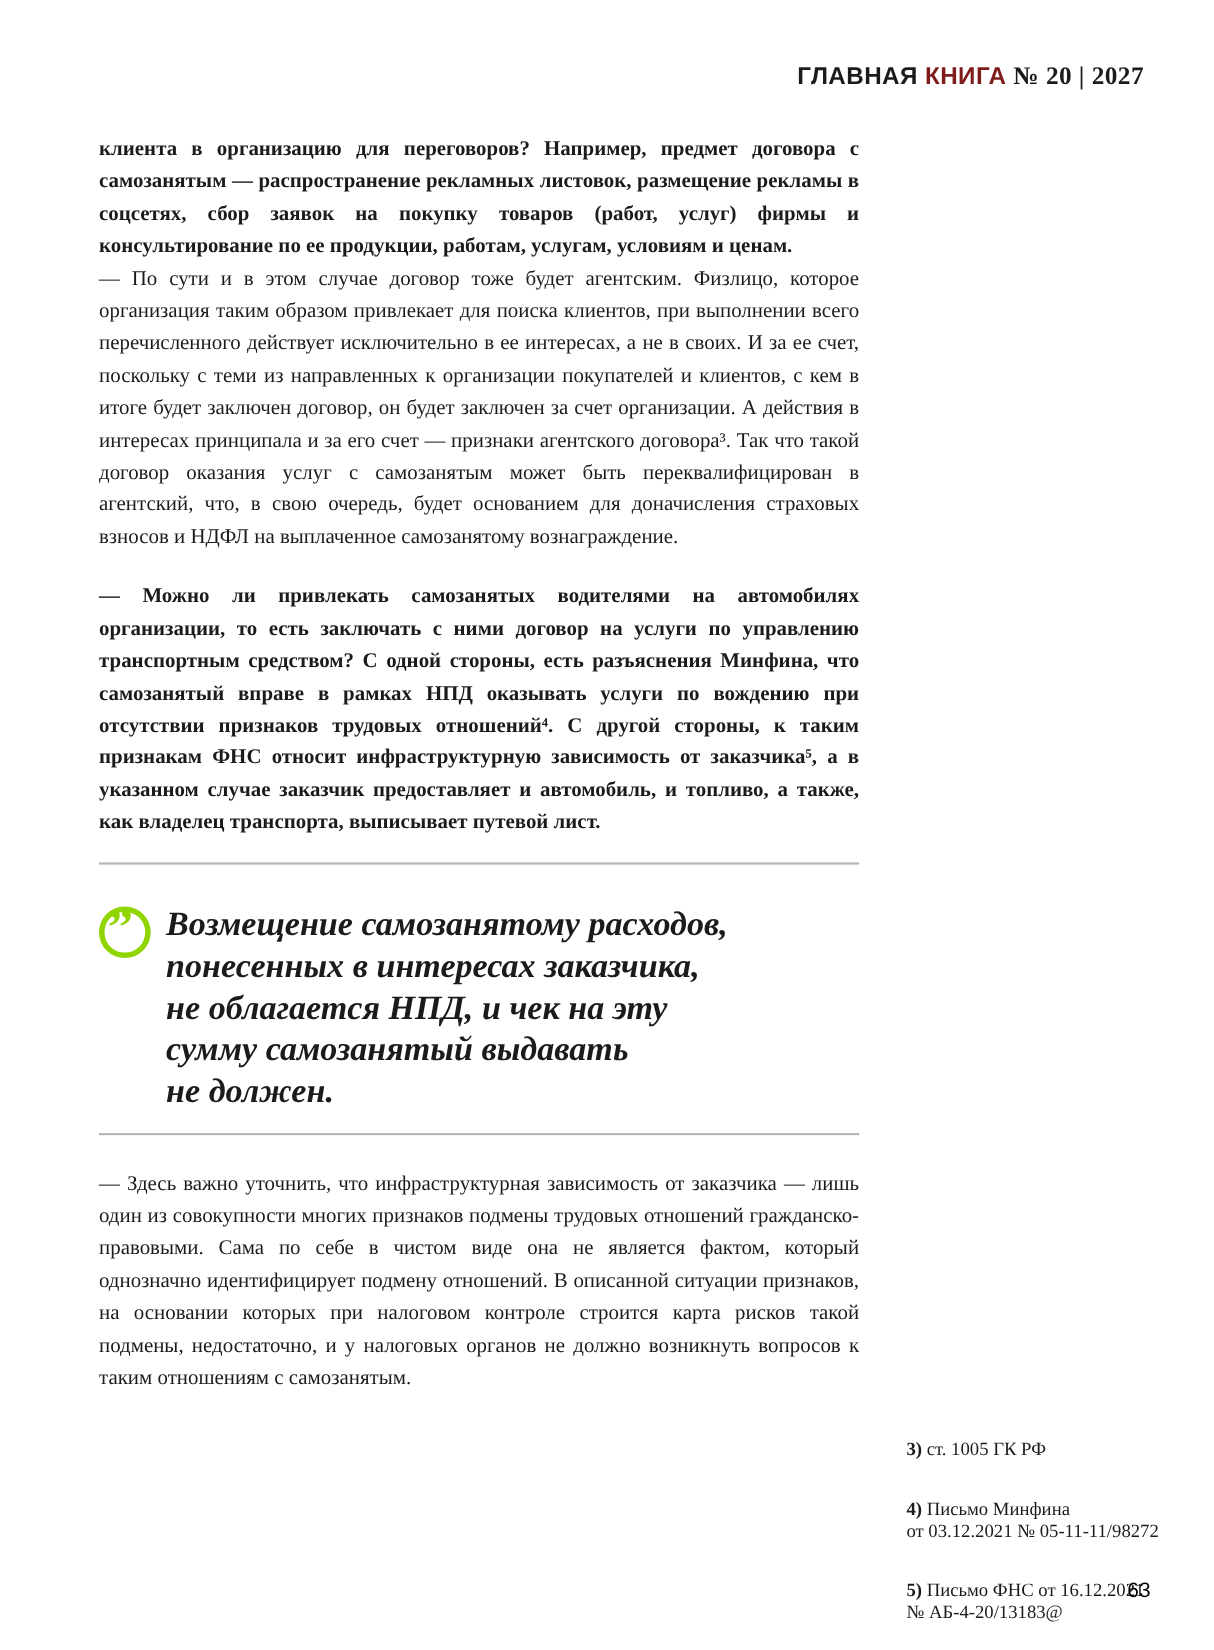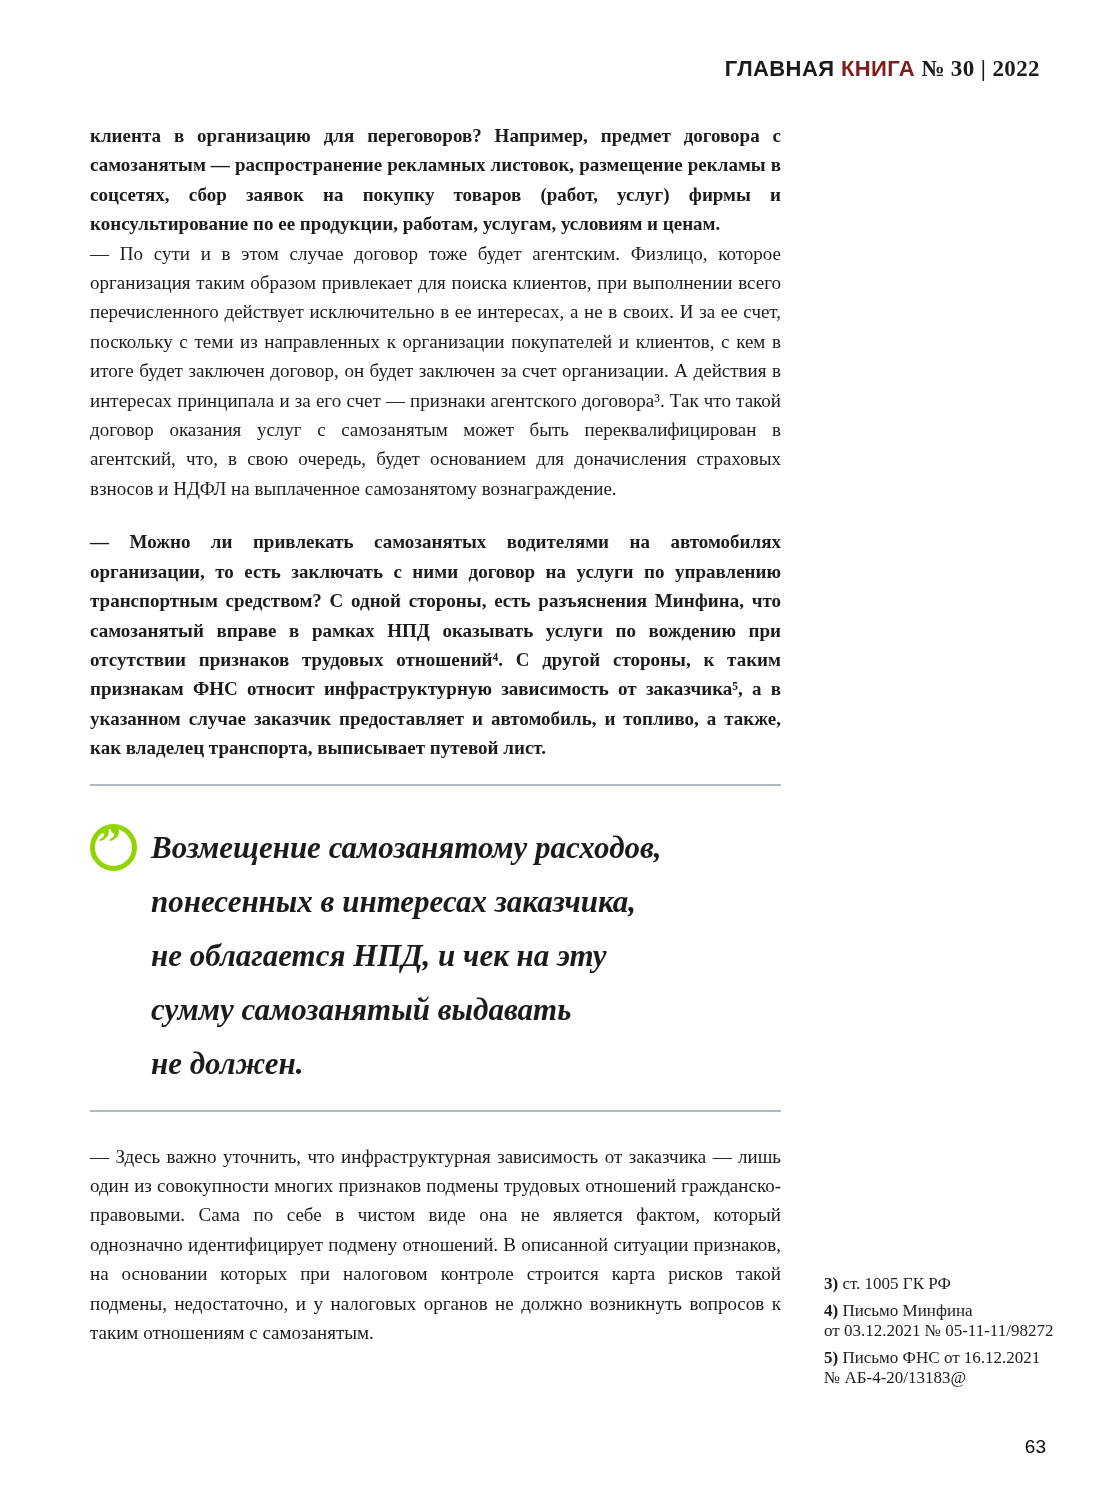--- a/index.html
+++ b/index.html
@@ -70,51 +70,51 @@
     color: #91d500;
     font-family: "Liberation Serif", serif;
     font-weight: bold;
     font-size: 46px;
     line-height: 1;
   }
   .quote-text {
     font-weight: bold;
     font-style: italic;
     font-size: 31px;
-    line-height: 54px;
+    line-height: 38px;
     width: 615px;
     white-space: pre-line;
     text-align: left;
     margin-top: 2px;
   }
 
   
   .footnotes {
     position: absolute;
     left: 824px; top: 1274px;
     width: 246px;
     font-size: 17px;
     line-height: 20px;
   }
-  .footnote { margin-bottom: 7px; white-space: pre-line; }
+  .footnote { margin-bottom: 7px; white-space: pre-line; margin-top: 34px; }
   .fn-num { font-weight: bold; }
 
   
   .page-number {
     position: absolute;
     right: 58px; bottom: 42px;
     font-family: "Liberation Sans", sans-serif;
     font-size: 19px;
     color: #000000;
   }
 </style>
 </head>
 <body>
 
-<div class="page-header"><span class="brand-sans">ГЛАВНАЯ</span><span class="brand-sans"> </span><span class="brand-sans brand-accent">КНИГА</span><span class="issue-serif"> </span><span class="issue-serif">№ 30 | 2022</span></div>
+<div class="page-header"><span class="brand-sans">ГЛАВНАЯ</span><span class="brand-sans"> </span><span class="brand-sans brand-accent">КНИГА</span><span class="issue-serif"> </span><span class="issue-serif">№ 20 | 2027</span></div>
 
 <div class="main-column">
   <p class="para bold">клиента в организацию для переговоров? Например, предмет договора с самозанятым — распространение рекламных листовок, размещение рекламы в соцсетях, сбор заявок на покупку товаров (работ, услуг) фирмы и консультирование по ее продукции, работам, услугам, условиям и ценам.</p>
   <p class="para">— По сути и в этом случае договор тоже будет агентским. Физлицо, которое организация таким образом привлекает для поиска клиентов, при выполнении всего перечисленного действует исключительно в ее интересах, а не в своих. И за ее счет, поскольку с теми из направленных к организации покупателей и клиентов, с кем в итоге будет заключен договор, он будет заключен за счет организации. А действия в интересах принципала и за его счет — признаки агентского договора³. Так что такой договор оказания услуг с самозанятым может быть переквалифицирован в агентский, что, в свою очередь, будет основанием для доначисления страховых взносов и НДФЛ на выплаченное самозанятому вознаграждение.</p>
   <p class="para bold question-gap">— Можно ли привлекать самозанятых водителями на автомобилях организации, то есть заключать с ними договор на услуги по управлению транспортным средством? С одной стороны, есть разъяснения Минфина, что самозанятый вправе в рамках НПД оказывать услуги по вождению при отсутствии признаков трудовых отношений⁴. С другой стороны, к таким признакам ФНС относит инфраструктурную зависимость от заказчика⁵, а в указанном случае заказчик предоставляет и автомобиль, и топливо, а также, как владелец транспорта, выписывает путевой лист.</p>
 
   <div class="divider top-rule"></div>
 
   <div class="pullquote">
     <div class="quote-icon">

